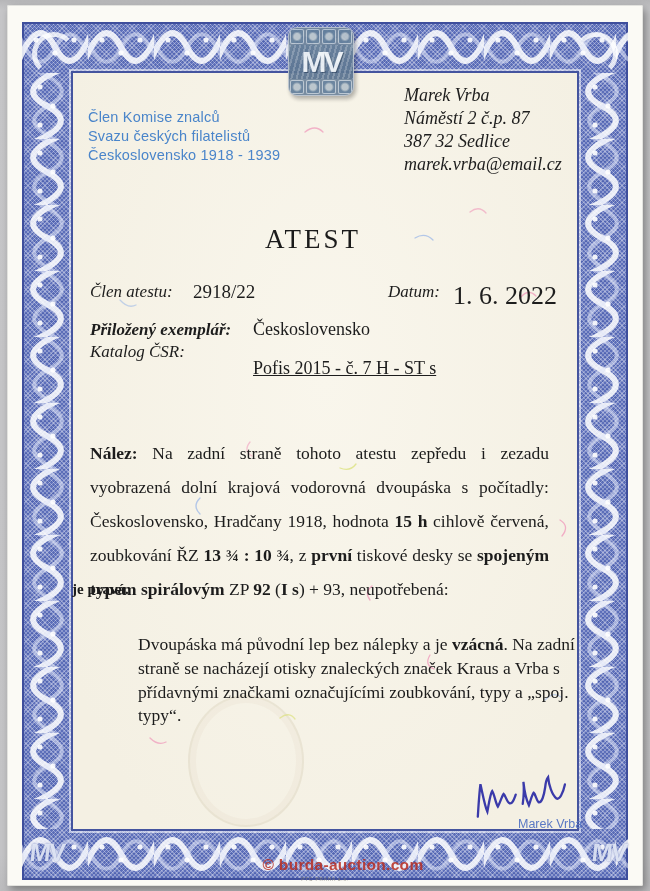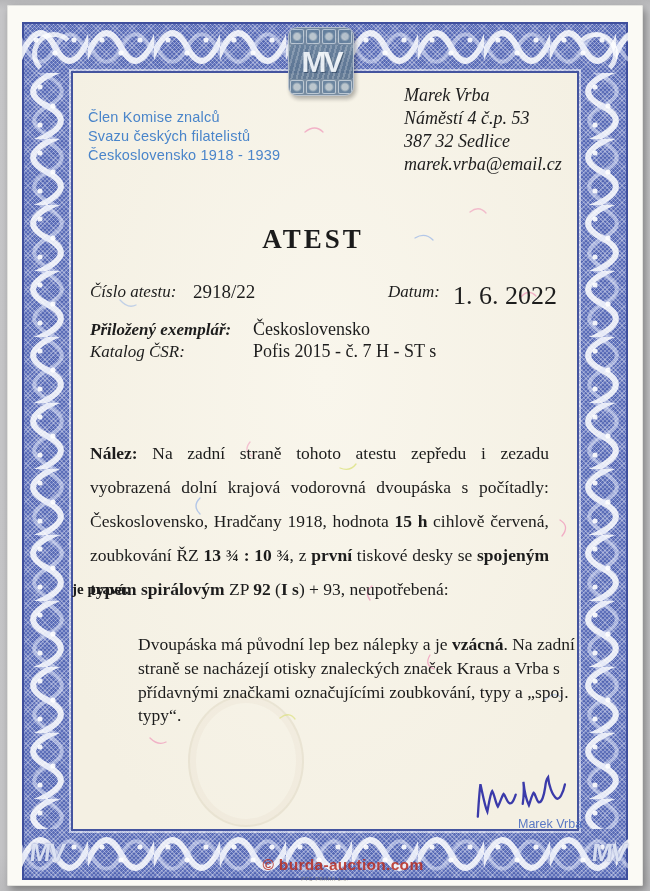--- a/index.html
+++ b/index.html
@@ -45,21 +45,21 @@
   .em-mid{flex:1;display:flex;align-items:center;justify-content:center;
           background:repeating-linear-gradient(105deg, rgba(255,255,255,.22) 0 2px, rgba(255,255,255,0) 2px 5px),
                      linear-gradient(#67809a,#5a7390);
           color:#eef3f6;font-family:"Liberation Sans",sans-serif;font-weight:900;font-size:30px;
           letter-spacing:-3px;text-shadow:1px 1px 0 rgba(40,60,80,.55);}
   
   .abs{position:absolute;}
   .credentials{left:88px;top:76px;font-family:"Liberation Sans",sans-serif;font-size:14.5px;
           line-height:19px;color:#4a85ca;letter-spacing:.2px;margin-top:32px;}
   .address{left:404px;top:84px;font-style:italic;font-size:18px;line-height:23px;color:#1d1d1d;}
-  .title{left:72px;top:224px;width:482px;text-align:center;font-weight:700;font-size:27px;
+  .title{left:72px;top:224px;width:482px;text-align:center;font-weight:400;font-size:27px;
           letter-spacing:3px;color:#1b1b1b;}
   .lbl{font-style:italic;font-size:17px;color:#1d1d1d;}
   .val{font-size:18px;color:#1d1d1d;}
   .para{font-size:17.5px;color:#1c1c1c;}
   .finding{left:90px;top:436px;width:459px;line-height:34px;text-align:justify;}
   .verdict{left:72px;top:581px;width:562px;font-weight:700;font-size:15px;color:#1b1b1b;}
   .note{left:90px;top:633px;width:474px;line-height:23.8px;margin-left:48px;}
   .sig-print{left:518px;top:817px;font-family:"Liberation Sans",sans-serif;font-size:12.5px;color:#5b79c4;}
   .watermark{left:0;top:856px;width:686px;text-align:center;font-family:"Liberation Sans",sans-serif;
           font-weight:700;font-size:15.5px;color:rgba(183,48,38,.88);letter-spacing:.3px;}
@@ -159,36 +159,36 @@
   </div>
 
   <div class="abs credentials">
     <div>Člen Komise znalců</div>
     <div>Svazu českých filatelistů</div>
     <div>Československo 1918 - 1939</div>
   </div>
 
   <div class="abs address">
     <div>Marek Vrba</div>
-    <div>Náměstí 4 č.p. 53</div>
+    <div>Náměstí 2 č.p. 87</div>
     <div>387 32 Sedlice</div>
     <div>marek.vrba@email.cz</div>
   </div>
 
   <div class="abs title">ATEST</div>
 
-  <div class="abs lbl" style="left:90px;top:282px;">Číslo atestu:</div>
+  <div class="abs lbl" style="left:90px;top:282px;">Člen atestu:</div>
   <div class="abs val" style="left:193px;top:281px;font-size:19px;">2918/22</div>
   <div class="abs lbl" style="left:388px;top:282px;">Datum:</div>
   <div class="abs val" style="left:453px;top:281px;font-size:26px;">1. 6. 2022</div>
 
   <div class="abs lbl" style="left:90px;top:320px;font-weight:bold;">Přiložený exemplář:</div>
   <div class="abs val" style="left:253px;top:319px;">Československo</div>
   <div class="abs lbl" style="left:90px;top:342px;">Katalog ČSR:</div>
-  <div class="abs val" style="left:253px;top:341px;">Pofis 2015 - č. 7 H - ST s</div>
+  <div class="abs val" style="left:253px;top:358px;text-decoration:underline;">Pofis 2015 - č. 7 H - ST s</div>
 
   <div class="abs para finding"><b>Nález:</b><span> Na zadní straně tohoto atestu zepředu i zezadu vyobrazená dolní krajová vodorovná dvoupáska s počítadly: Československo, Hradčany 1918, hodnota </span><b>15 h</b><span> cihlově červená, zoubkování ŘZ </span><b>13 ¾ : 10 ¾</b><span>, z </span><b>první</b><span> tiskové desky se </span><b>spojeným typem spirálovým</b><span> ZP </span><b>92</b><span> (</span><b>I s</b><span>) + 93, neupotřebená:</span></div>
 
   <div class="abs verdict">je pravá.</div>
 
   <div class="abs para note"><span>Dvoupáska má původní lep bez nálepky a je </span><b>vzácná</b><span>. Na zadní straně se nacházejí otisky znaleckých značek Kraus a Vrba s přídavnými značkami označujícími zoubkování, typy a „spoj. typy“.</span></div>
 
   <svg class="abs" style="left:470px;top:768px;transform:rotate(-6deg);" width="104" height="58">
     <g fill="none" stroke="#3b3baa" stroke-width="2.3" stroke-linecap="round">
       <path d="M6 44 C9 26 11 16 12 12 C13 20 14 34 16 40 C19 30 21 22 23 20 C25 24 25 32 27 36 C30 32 32 26 34 24 C36 26 36 32 39 34 C42 35 44 30 46 26"></path>

